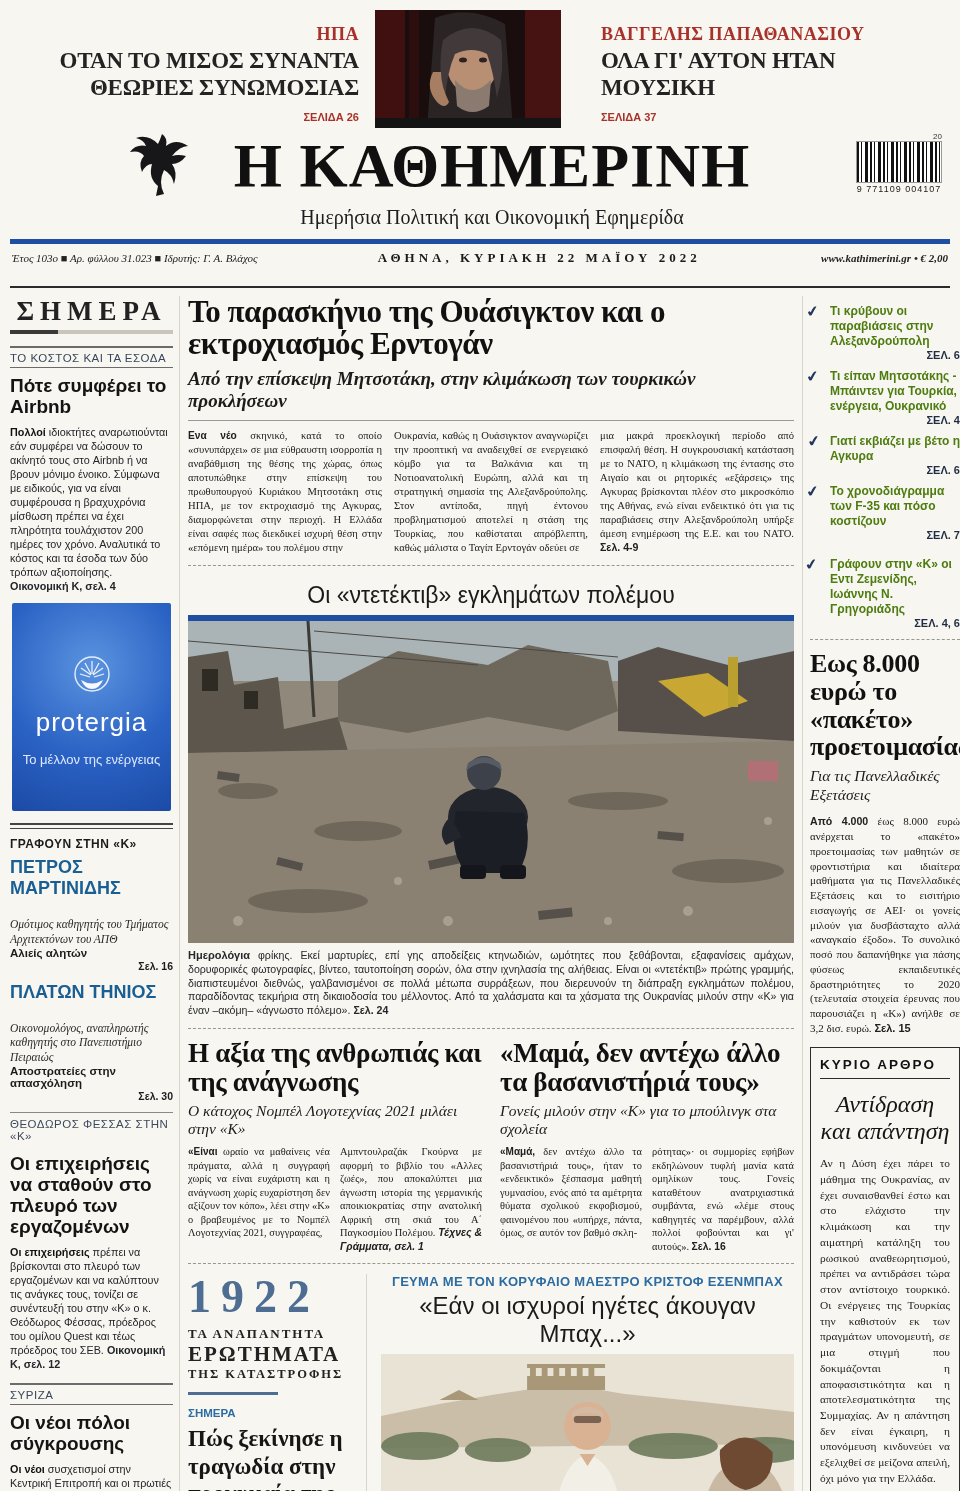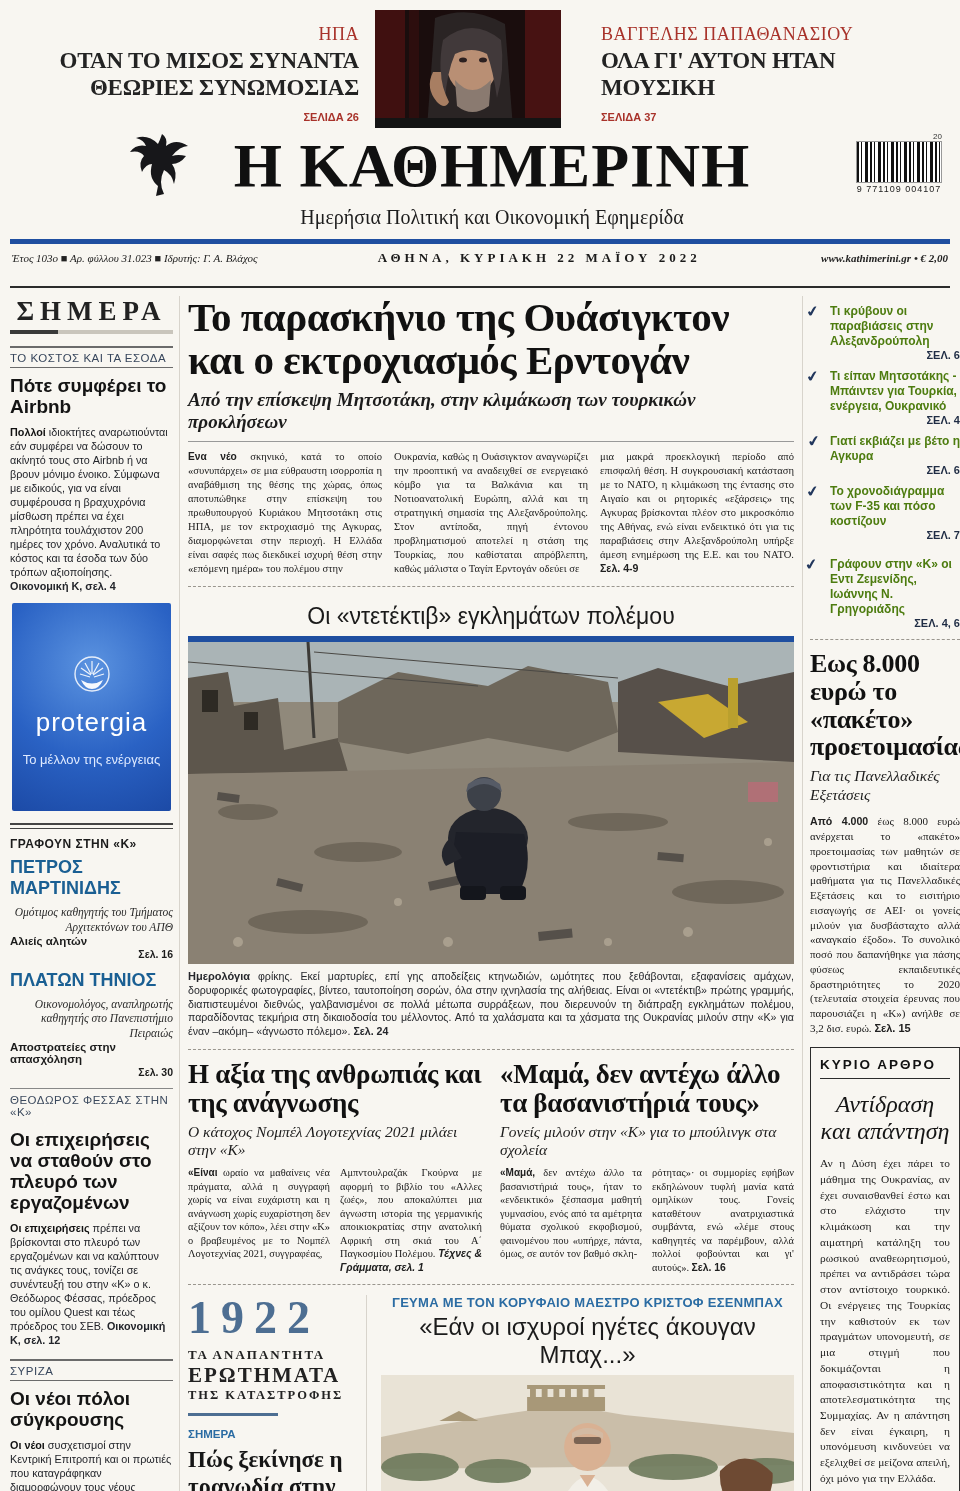--- a/index.html
+++ b/index.html
@@ -4,21 +4,21 @@
 <style>
   html,body{margin:0;padding:0;background:#e9e7e2;}
   .page{width:960px;height:1491px;background:#f8f6f1;margin:0 auto;position:relative;
         overflow:hidden;font-family:"Liberation Serif",serif;color:#1b1b1b;}
 
   
   .teasers{display:flex;justify-content:center;align-items:flex-start;gap:16px;padding:10px 0 4px;}
   .teaser{width:300px;}
   .teaser.left{text-align:right;}
   .teaser.right{text-align:left;margin-left:24px;}
-  .teaser .kick{color:#a8322a;font-weight:normal;font-size:18px;letter-spacing:.5px;margin:14px 0 2px;}
+  .teaser .kick{color:#a8322a;font-weight:bold;font-size:18px;letter-spacing:.5px;margin:14px 0 2px;}
   .teaser .t-title{font-size:23px;line-height:1.18;color:#232323;font-weight:bold;letter-spacing:-.2px;}
   .teaser .t-page{color:#a8322a;font-size:11px;font-weight:bold;margin-top:10px;font-family:"Liberation Sans",sans-serif;}
   .vangelis{width:186px;height:118px;flex:0 0 auto;display:block;}
 
   
   .masthead{position:relative;text-align:center;padding-top:2px;padding-left:24px;}
   .mast-title{font-size:62px;font-weight:bold;letter-spacing:1px;color:#101010;line-height:1;display:inline-block;}
   .eagle{position:absolute;left:128px;top:2px;}
   .barcode-wrap{position:absolute;right:18px;top:0;width:86px;text-align:center;}
   .barcode-issue{font-size:8px;text-align:right;font-family:"Liberation Sans",sans-serif;color:#333;}
@@ -50,28 +50,28 @@
 
   .ad-box{margin:10px 2px 0;height:208px;border-radius:2px;position:relative;
           background:radial-gradient(circle at 50% 30%,#5b93e0 0%,#2a62c4 55%,#1c4aa6 100%);
           display:flex;flex-direction:column;align-items:center;justify-content:center;color:#fff;}
   .ad-logo{font-size:26px;letter-spacing:1px;font-family:"Liberation Sans",sans-serif;margin-top:6px;}
   .ad-tag{font-size:13px;color:#dfeaff;margin-top:14px;font-family:"Liberation Sans",sans-serif;}
   .dbl-rule{border-top:2px solid #444;border-bottom:1px solid #444;height:3px;margin:12px 0 0;}
   .graf-h{font-size:12px;font-weight:bold;letter-spacing:.5px;margin:8px 0 6px;font-family:"Liberation Sans",sans-serif;color:#1c1c1c;}
   .author{margin-bottom:10px;}
   .a-name{color:#1a5f93;font-weight:bold;font-size:18px;font-family:"Liberation Sans",sans-serif;}
-  .a-role{font-style:italic;font-size:11.5px;line-height:1.25;color:#2a2a2a;margin-top:6px;text-align:right;}
+  .a-role{font-style:italic;font-size:11.5px;line-height:1.25;color:#2a2a2a;margin-top:18px;}
   .a-title{font-weight:bold;font-size:11.5px;font-family:"Liberation Sans",sans-serif;margin-top:1px;}
   .a-page{font-weight:bold;font-size:10.5px;text-align:right;font-family:"Liberation Sans",sans-serif;margin-top:1px;}
   .fessas-kick{font-size:11.5px;letter-spacing:.5px;color:#3c4a5e;padding:5px 0 4px;border-top:1px solid #888;margin-top:2px;font-family:"Liberation Sans",sans-serif;}
   .check{color:#22375d;font-size:15px;line-height:1;transform:rotate(-10deg);flex:0 0 14px;}
 
   
-  .lead-h1{font-size:41px;line-height:1.04;font-weight:bold;letter-spacing:-.5px;color:#111;margin:0 0 8px;}
+  .lead-h1{font-size:31px;line-height:1.04;font-weight:bold;letter-spacing:-.5px;color:#111;margin:0 0 8px;}
   .lead-deck{font-style:italic;font-weight:bold;font-size:19px;color:#1c1c1c;border-bottom:1px solid #999;padding-bottom:8px;}
   .lead-cols{display:flex;gap:12px;margin-top:8px;}
   .lead-col{flex:1;font-size:10.6px;line-height:1.32;text-align:justify;color:#202020;}
   .lead-col b{font-family:"Liberation Sans",sans-serif;font-size:10.2px;}
   .pgref{font-weight:bold;font-family:"Liberation Sans",sans-serif;}
 
   .photo-head{text-align:center;font-size:23px;color:#1a1a1a;font-family:"Liberation Sans",sans-serif;margin:16px 0 6px;}
   .photo-bluebar{height:6px;background:#1f4fa0;}
   .war-photo{display:block;width:100%;height:322px;}
   .caption{font-size:10.6px;line-height:1.3;text-align:justify;color:#25272c;font-family:"Liberation Sans",sans-serif;margin-top:5px;}

